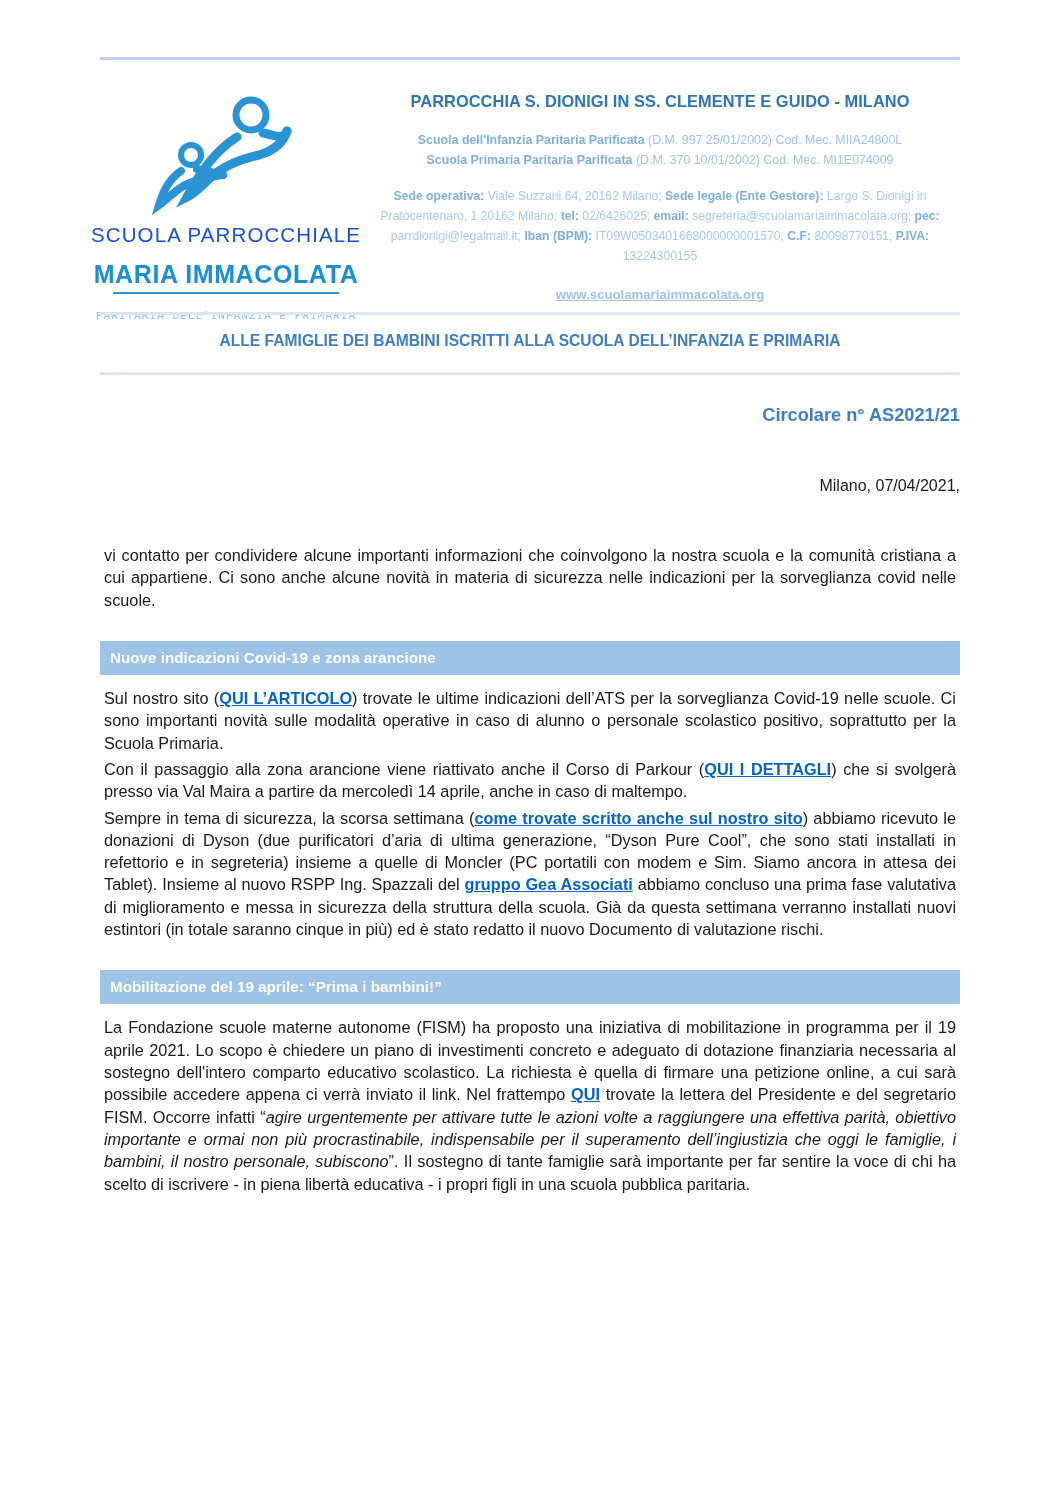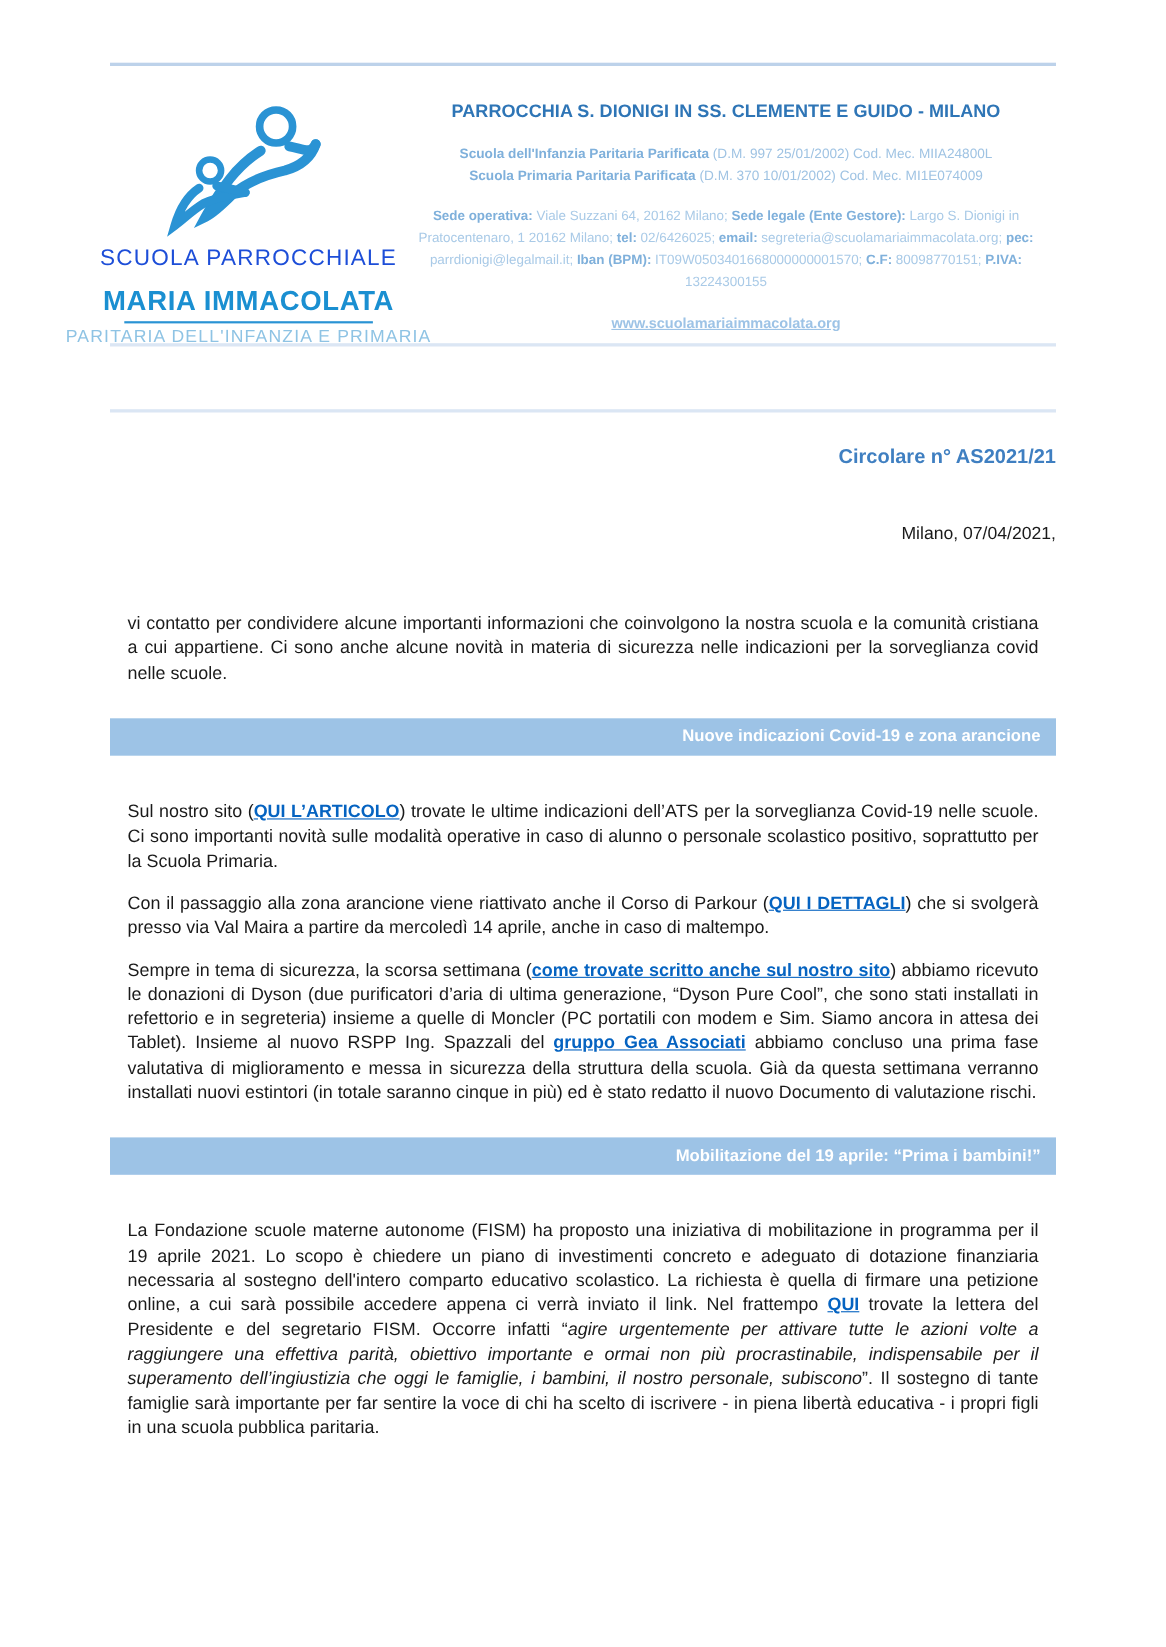--- a/index.html
+++ b/index.html
@@ -54,26 +54,27 @@
     letter-spacing: 0.6px;
     color: #1a8fd1;
     font-weight: 700;
     white-space: nowrap;
     margin-top: 13px;
   }
   .logo-underline {
     width: 226px; height: 2px; background: #2a93d4; margin-top: 3px;
   }
   .logo-l3 {
-    font-size: 16px;
+    font-size: 11px;
     letter-spacing: 1.05px;
     color: #8ec3e4;
     font-weight: 400;
-    margin-top: 4px;
+    margin-top: 16px;
     white-space: nowrap;
+    font-family: Liberation Mono, monospace;
   }
 
   .header-text {
     flex: 1 1 auto;
     padding-left: 8px;
     padding-top: 16px;
     text-align: center;
   }
   .org-title {
     font-size: 16.4px;
@@ -147,21 +148,21 @@
   }
 
   
   .body-wrap {
     position: absolute;
     left: 100px; top: 540px;
     width: 860px;
   }
 
   p.bt {
-    margin: 16px;
+    margin: 4px;
     font-size: 16.3px;
     line-height: 1.37;
     text-align: justify;
     color: #1a1a1a;
   }
   p.salut {
     margin: 0 0 12px 0;
     font-size: 16.3px;
     line-height: 1.3;
     text-align: left;
@@ -173,23 +174,23 @@
     font-weight: 400;
     vertical-align: -6px;
     letter-spacing: -0.5px;
   }
 
   .section-bar {
     background: #9dc3e6;
     color: #ffffff;
     font-size: 15.2px;
     font-weight: 700;
-    text-align: right;
+    text-align: left;
     padding: 8px 14px 9px 10px;
-    margin: 30px 0 40px 0;
+    margin: 30px 0 12px 0;
     letter-spacing: 0.02px;
   }
 
   a.doclink {
     color: #0563c1;
     font-weight: 700;
     text-decoration: underline;
   }
   .ital { font-style: italic; }
 
@@ -231,20 +232,21 @@
         <b>Sede operativa:</b><span> Viale Suzzani 64, 20162 Milano; </span><b>Sede legale (Ente Gestore):</b><span> Largo S. Dionigi in Pratocentenaro, 1 20162 Milano; </span><b>tel:</b><span> 02/6426025; </span><b>email:</b><span> segreteria@scuolamariaimmacolata.org; </span><b>pec:</b><span> parrdionigi@legalmail.it; </span><b>Iban (BPM):</b><span> IT09W0503401668000000001570; </span><b>C.F:</b><span> 80098770151; </span><b>P.IVA:</b><span> 13224300155</span>
       </div>
 
       <div class="web-line">
         <a href="#">www.scuolamariaimmacolata.org</a>
       </div>
     </div>
   </div>
 
   <div class="rule-light rule-a"></div>
+  <div class="addressee">ALLE FAMIGLIE DEI BAMBINI ISCRITTI ALLA SCUOLA DELL’INFANZIA E PRIMARIA</div>
   <div class="rule-light rule-b"></div>
 
   <div class="circolare">Circolare n° AS2021/21</div>
   <div class="datum">Milano, 07/04/2021,</div>
 
   <div class="body-wrap">
 
 
     <p class="bt">vi contatto per condividere alcune importanti informazioni che coinvolgono la nostra scuola e la comunità cristiana a cui appartiene. Ci sono anche alcune novità in materia di sicurezza nelle indicazioni per la sorveglianza covid nelle scuole.</p>
 

